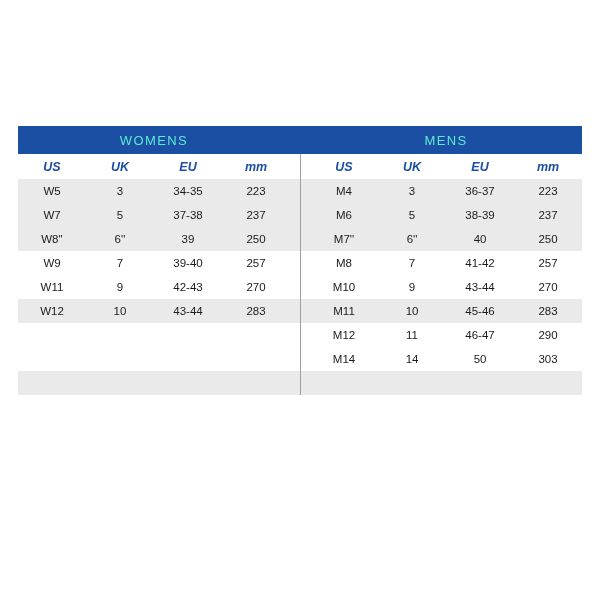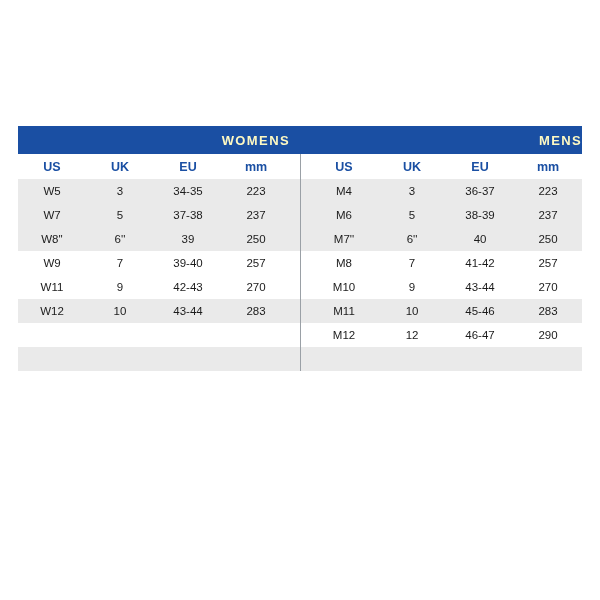--- a/index.html
+++ b/index.html
@@ -20,36 +20,37 @@
     border-collapse: collapse;
     width: 564px;
     table-layout: fixed;
   }
   table.size-table td, table.size-table th {
     padding: 0;
     margin: 0;
   }
   .hdr-cell {
     background: #1a4fa3;
-    color: #fef9c3;
+    color: #5eead4;
     font-size: 13px;
-    font-weight: bold;
+    font-weight: normal;
     letter-spacing: 1.4px;
-    text-align: right;
+    text-align: center;
     height: 28px;
     vertical-align: middle;
   }
   .colhdr-cell {
     background: #ffffff;
     color: #1a4fa3;
     font-size: 12.5px;
     font-weight: bold;
     text-align: center;
     height: 25px;
     vertical-align: middle;
+    font-style: italic;
   }
   .data-cell {
     font-size: 11.5px;
     color: #1b1b1b;
     text-align: center;
     height: 24px;
     vertical-align: middle;
   }
   .data-cell.us {
     font-weight: normal;
@@ -210,26 +211,39 @@
 
       <tr class="plain">
         <td class="data-cell us"></td>
         <td class="data-cell"></td>
         <td class="data-cell"></td>
         <td class="data-cell"></td>
         <td class="divider-cell">
             <div class="divider-line"></div>
           </td>
         <td class="data-cell us">M12</td>
-        <td class="data-cell">12</td>
+        <td class="data-cell">11</td>
         <td class="data-cell">46-47</td>
         <td class="data-cell">290</td>
       </tr>
 
 
+      <tr class="plain">
+        <td class="data-cell us"></td>
+        <td class="data-cell"></td>
+        <td class="data-cell"></td>
+        <td class="data-cell"></td>
+        <td class="divider-cell">
+            <div class="divider-line"></div>
+          </td>
+        <td class="data-cell us">M14</td>
+        <td class="data-cell">14</td>
+        <td class="data-cell">50</td>
+        <td class="data-cell">303</td>
+      </tr>
 
       <tr class="alt">
         <td class="data-cell us"></td>
         <td class="data-cell"></td>
         <td class="data-cell"></td>
         <td class="data-cell"></td>
         <td class="divider-cell">
             <div class="divider-line"></div>
           </td>
         <td class="data-cell us"></td>

